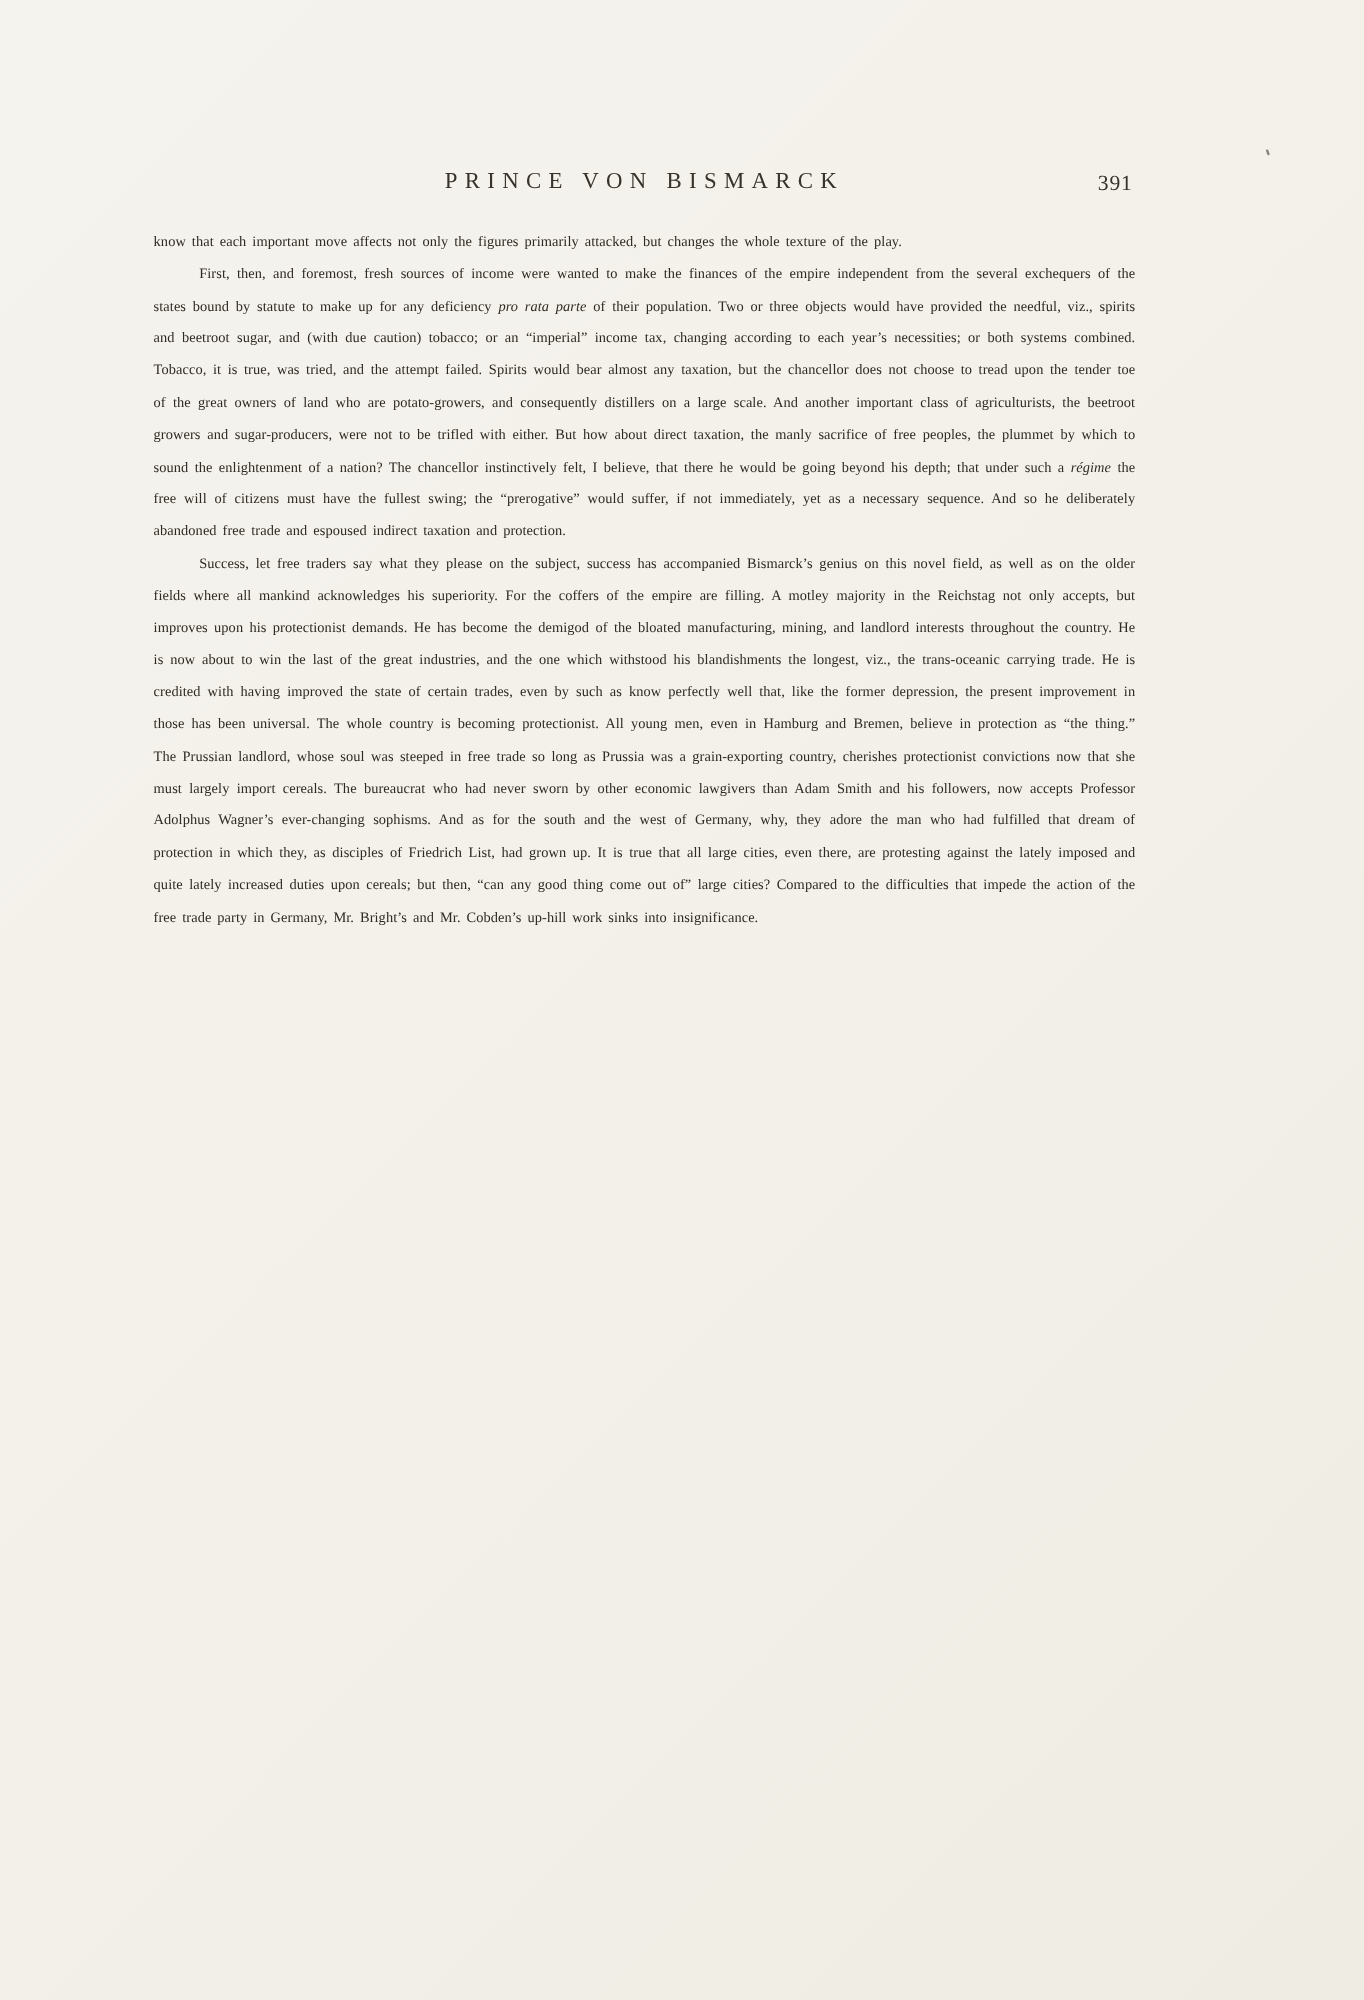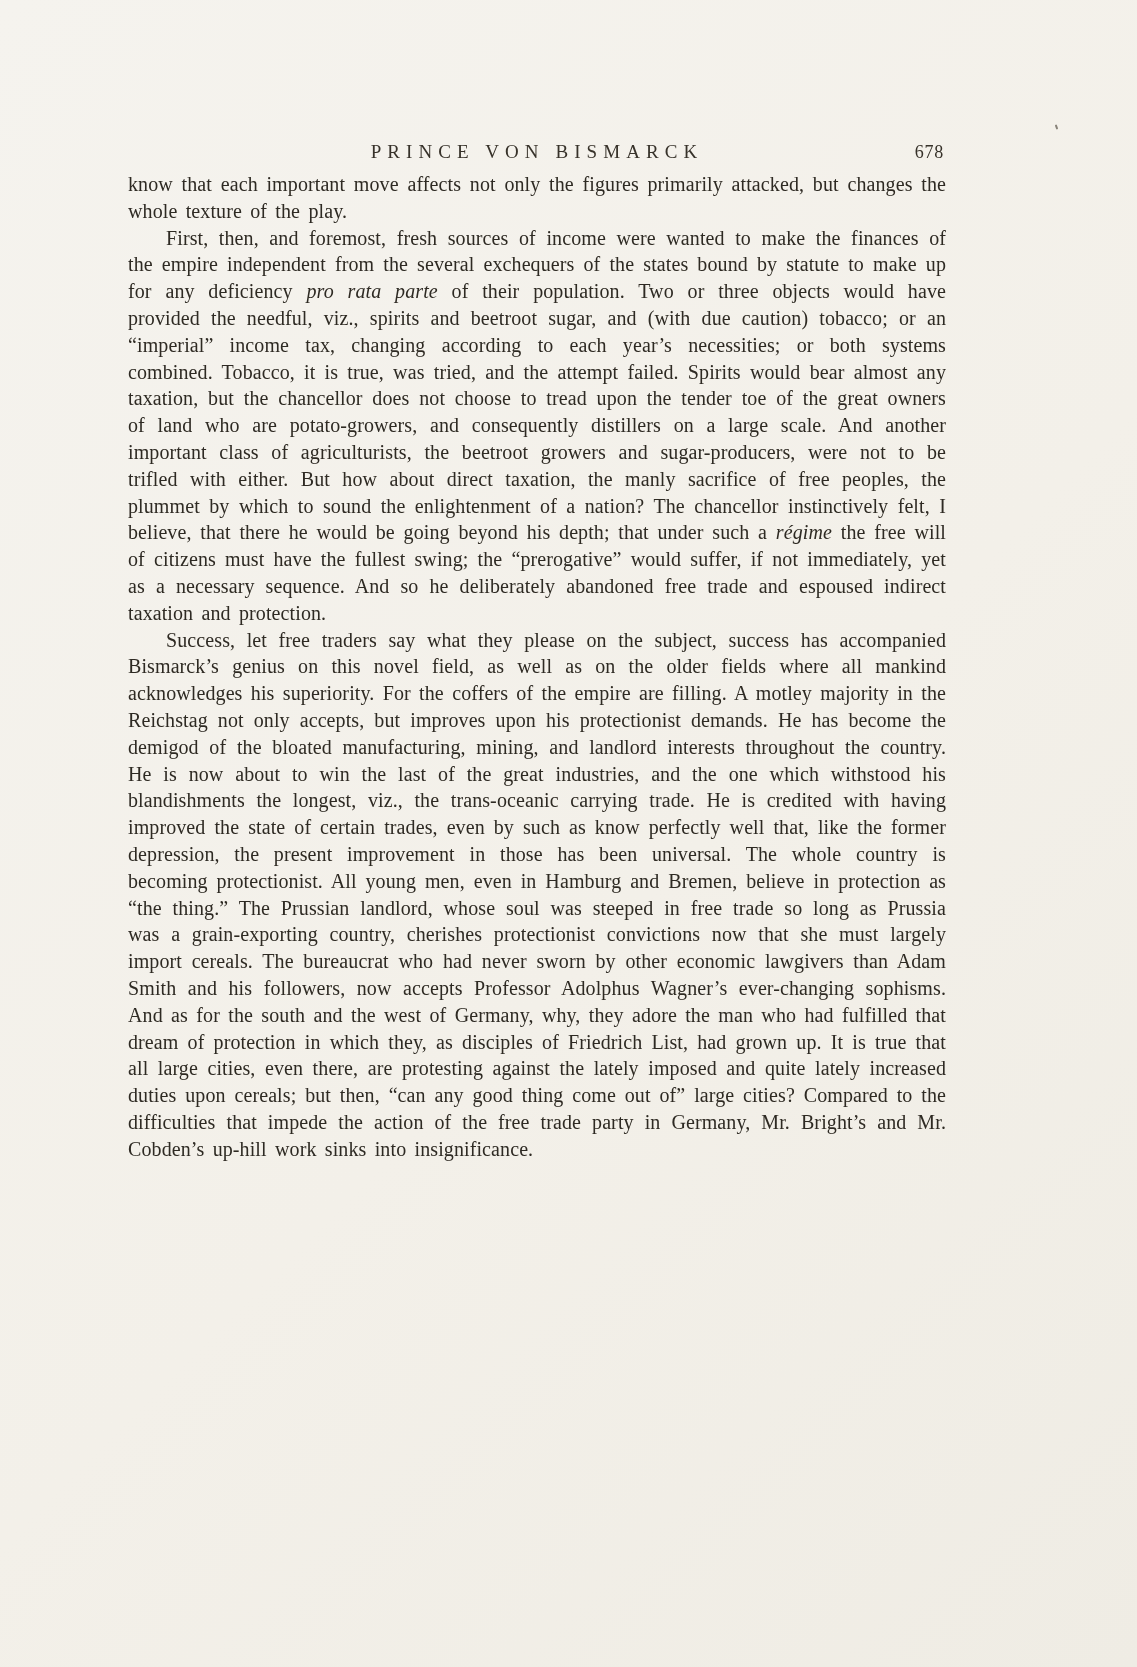--- a/index.html
+++ b/index.html
@@ -48,21 +48,22 @@
   }
   .folio {
     position: absolute;
     right: 2px;
     top: 1px;
     font-size: 18px;
     letter-spacing: 0.04em;
     color: #37322a;
   }
   .body-text {
-    font-size: 20px;
+    margin-top: 17px;
+    font-size: 12px;
     line-height: 26.8px;
     word-spacing: 0.16em;
     letter-spacing: 0.005em;
     text-align: justify;
   }
   .body-text p {
     margin: 0;
   }
   .body-text p.indent {
     text-indent: 38px;
@@ -73,21 +74,21 @@
   }
 </style>
 </head>
 <body>
 
 <div class="page">
   <div class="scan-speck"></div>
   <div class="content">
     <header class="running-head">
       <span class="head-title">PRINCE VON BISMARCK</span>
-      <span class="folio">678</span>
+      <span class="folio">391</span>
     </header>
     <main class="body-text">
         <p><span>know that each important move affects not only the figures primarily attacked, but changes the whole texture of the play.</span></p>
         <p class="indent"><span>First, then, and foremost, fresh sources of income were wanted to make the finances of the empire independent from the several exchequers of the states bound by statute to make up for any deficiency </span><i>pro rata parte</i><span> of their population. Two or three objects would have provided the needful, viz., spirits and beetroot sugar, and (with due caution) tobacco; or an “imperial” income tax, changing according to each year’s necessities; or both systems combined. Tobacco, it is true, was tried, and the attempt failed. Spirits would bear almost any taxation, but the chancellor does not choose to tread upon the tender toe of the great owners of land who are potato-growers, and consequently distillers on a large scale. And another important class of agriculturists, the beetroot growers and sugar-producers, were not to be trifled with either. But how about direct taxation, the manly sacrifice of free peoples, the plummet by which to sound the enlightenment of a nation? The chancellor instinctively felt, I believe, that there he would be going beyond his depth; that under such a </span><i>régime</i><span> the free will of citizens must have the fullest swing; the “prerogative” would suffer, if not immediately, yet as a necessary sequence. And so he deliberately abandoned free trade and espoused indirect taxation and protection.</span></p>
         <p class="indent"><span>Success, let free traders say what they please on the subject, success has accompanied Bismarck’s genius on this novel field, as well as on the older fields where all mankind acknowledges his superiority. For the coffers of the empire are filling. A motley majority in the Reichstag not only accepts, but improves upon his protectionist demands. He has become the demigod of the bloated manufacturing, mining, and landlord interests throughout the country. He is now about to win the last of the great industries, and the one which withstood his blandishments the longest, viz., the trans-oceanic carrying trade. He is credited with having improved the state of certain trades, even by such as know perfectly well that, like the former depression, the present improvement in those has been universal. The whole country is becoming protectionist. All young men, even in Hamburg and Bremen, believe in protection as “the thing.” The Prussian landlord, whose soul was steeped in free trade so long as Prussia was a grain-exporting country, cherishes protectionist convictions now that she must largely import cereals. The bureaucrat who had never sworn by other economic lawgivers than Adam Smith and his followers, now accepts Professor Adolphus Wagner’s ever-changing sophisms. And as for the south and the west of Germany, why, they adore the man who had fulfilled that dream of protection in which they, as disciples of Friedrich List, had grown up. It is true that all large cities, even there, are protesting against the lately imposed and quite lately increased duties upon cereals; but then, “can any good thing come out of” large cities? Compared to the difficulties that impede the action of the free trade party in Germany, Mr. Bright’s and Mr. Cobden’s up-hill work sinks into insignificance.</span></p>
       </main>
   </div>
 </div>
 
 </body></html>

